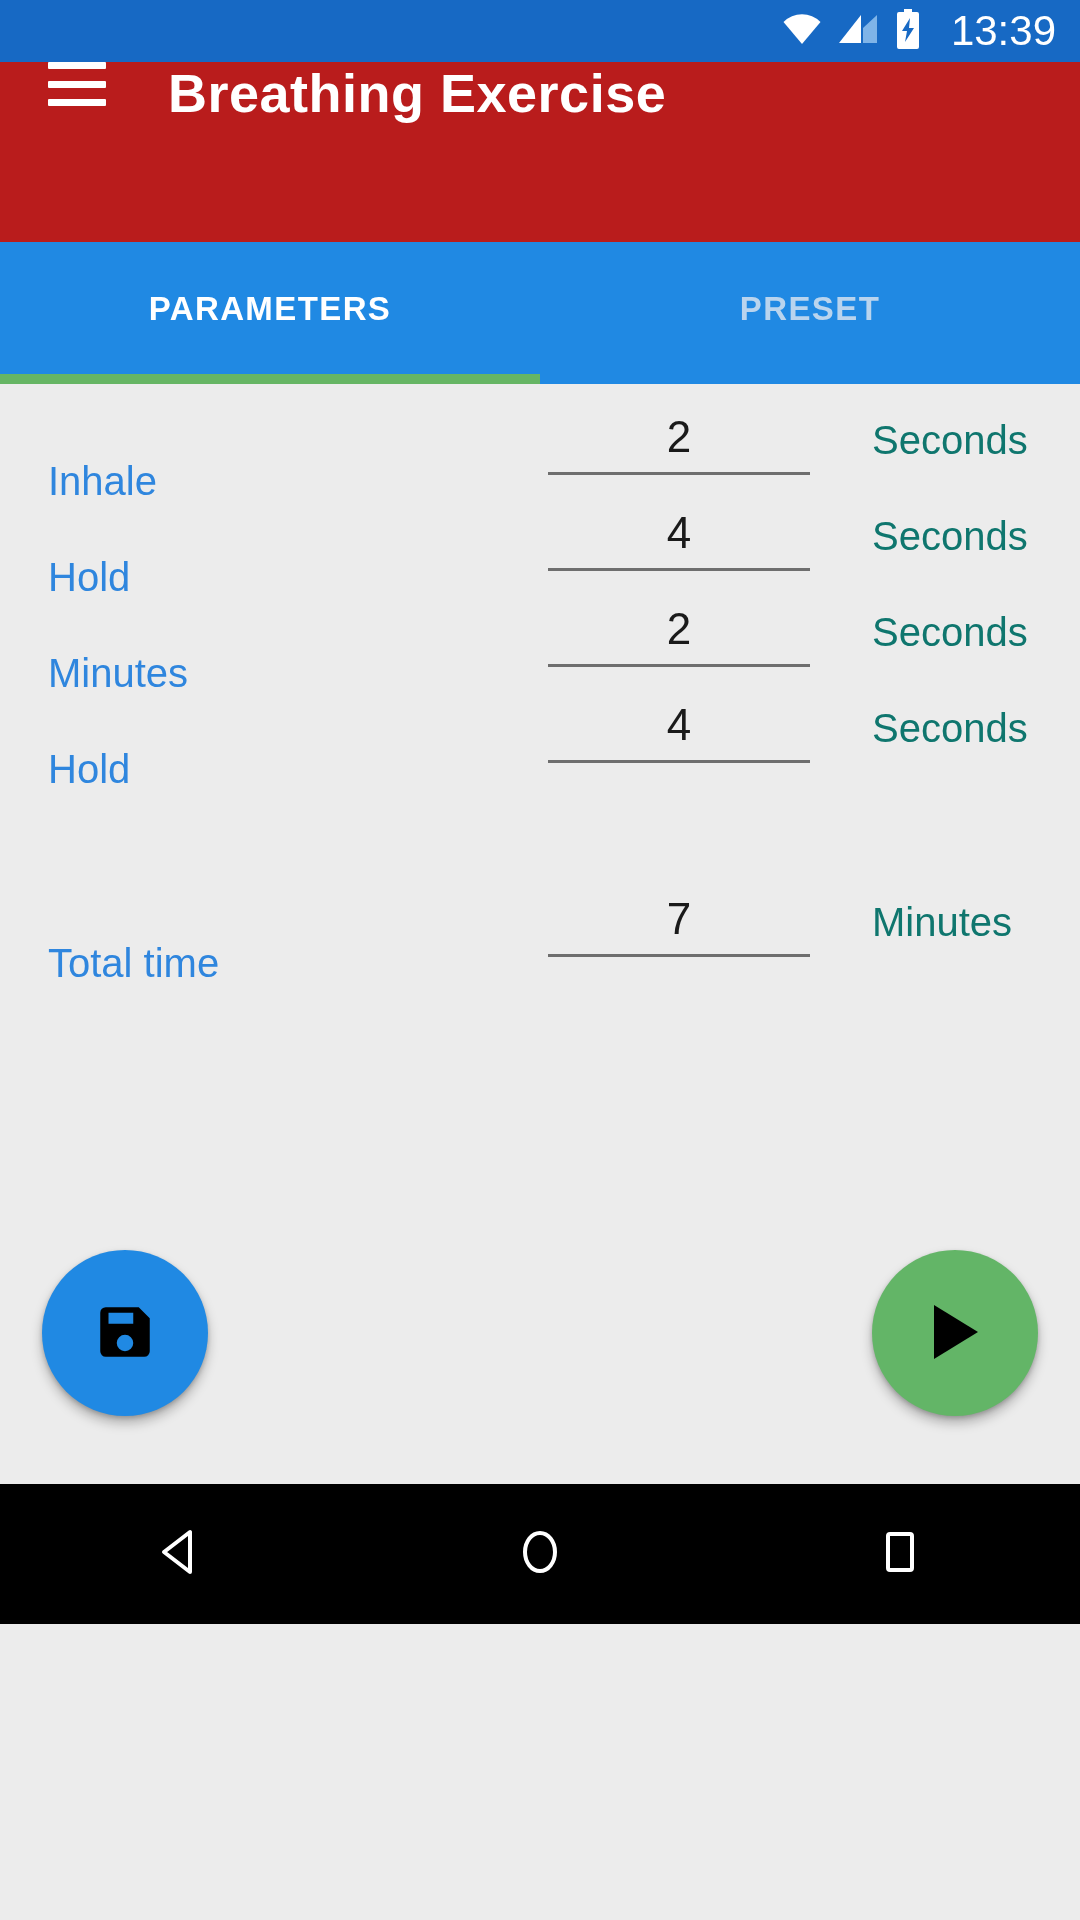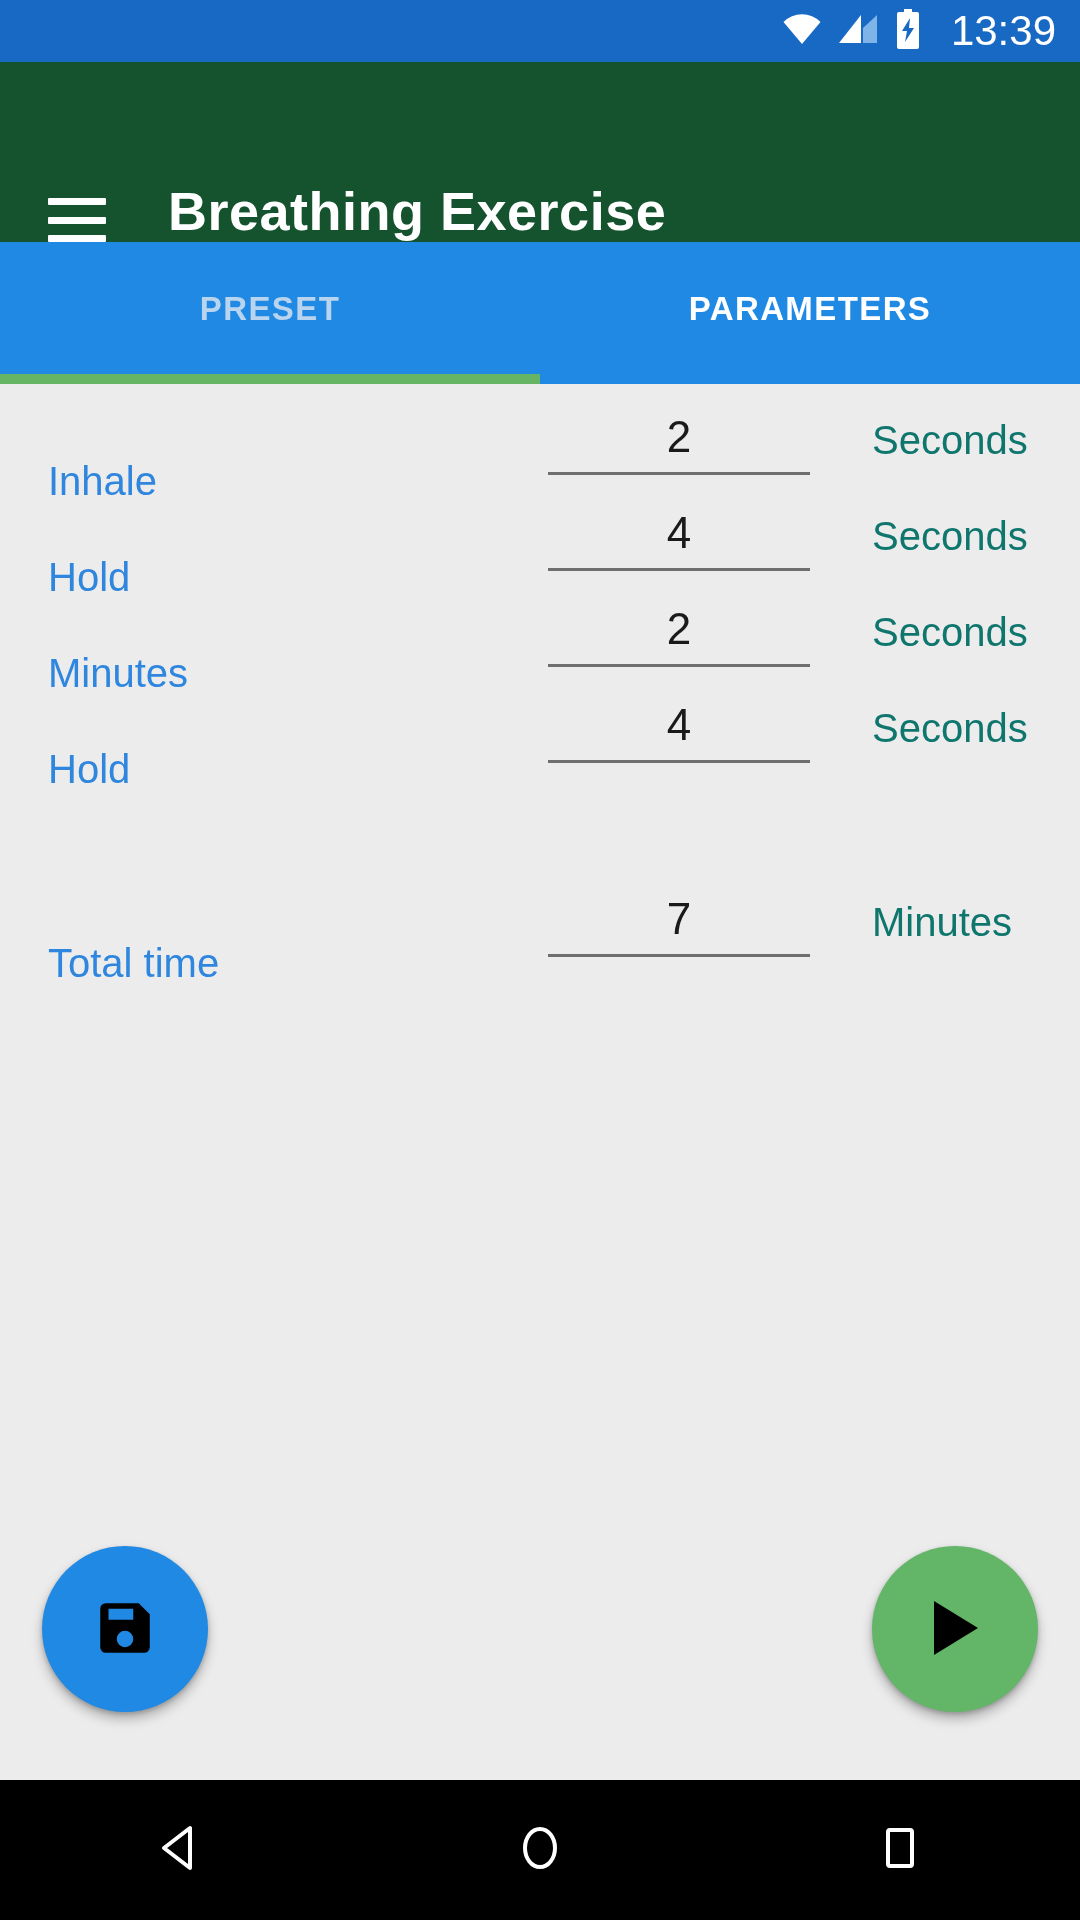--- a/index.html
+++ b/index.html
@@ -10,21 +10,21 @@
     width: 1080px;
     height: 1920px;
     background: #ECECEC;
     font-family: "Liberation Sans", sans-serif;
     overflow: hidden;
   }
 
   #phone {
     position: relative;
     width: 1080px;
-    height: 1920px;
+    height: 1624px;
     background: #ECECEC;
     display: flex;
     flex-direction: column;
   }
 
   
   .status-bar {
     height: 62px;
     background: #1769C4;
     display: flex;
@@ -44,23 +44,23 @@
     font-size: 42px;
     font-weight: 400;
     letter-spacing: 0px;
     margin-left: 14px;
     line-height: 1;
   }
 
   
   .app-bar {
     height: 180px;
-    background: #14532d;
-    display: flex;
-    align-items: flex-end;
+    background: #b91c1c;
+    display: flex;
+    align-items: flex-start;
     padding-left: 48px;
     box-sizing: border-box;
     flex: 0 0 auto;
   }
   .hamburger {
     width: 58px;
     height: 44px;
     display: flex;
     flex-direction: column;
     justify-content: space-between;
@@ -242,22 +242,22 @@
   <div class="app-bar">
     <div class="hamburger">
       <span></span>
       <span></span>
       <span></span>
     </div>
     <div class="app-title">Breathing Exercise</div>
   </div>
 
   <div class="tab-bar">
+    <div class="tab active">PARAMETERS</div>
     <div class="tab inactive">PRESET</div>
-    <div class="tab active">PARAMETERS</div>
     <div class="tab-indicator"></div>
   </div>
 
   <div class="content">
 
     <div class="param-row" style="top:36px;">
       <span class="param-label">Inhale</span>
       <input class="param-field" type="text" value="2" style="">
       <span class="param-unit">Seconds</span>
     </div>

